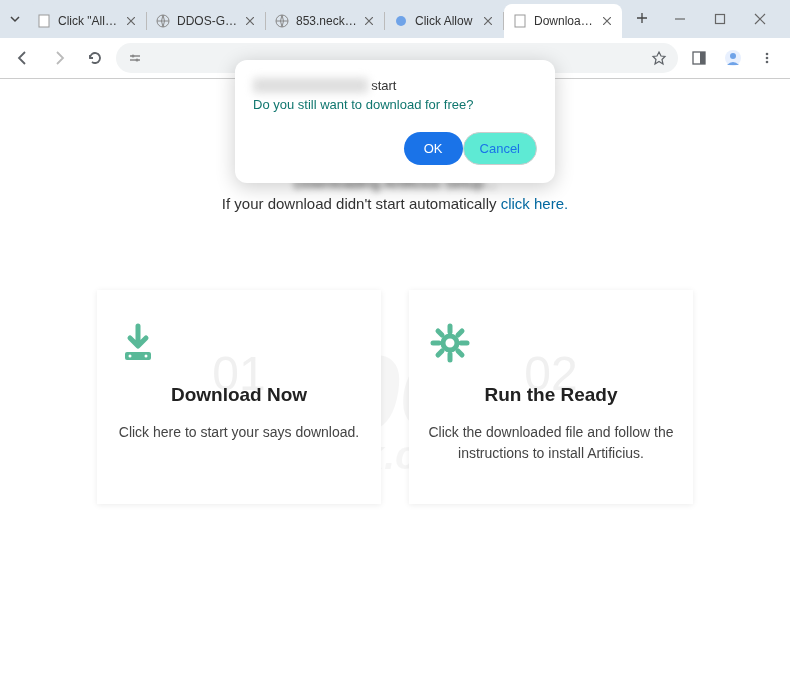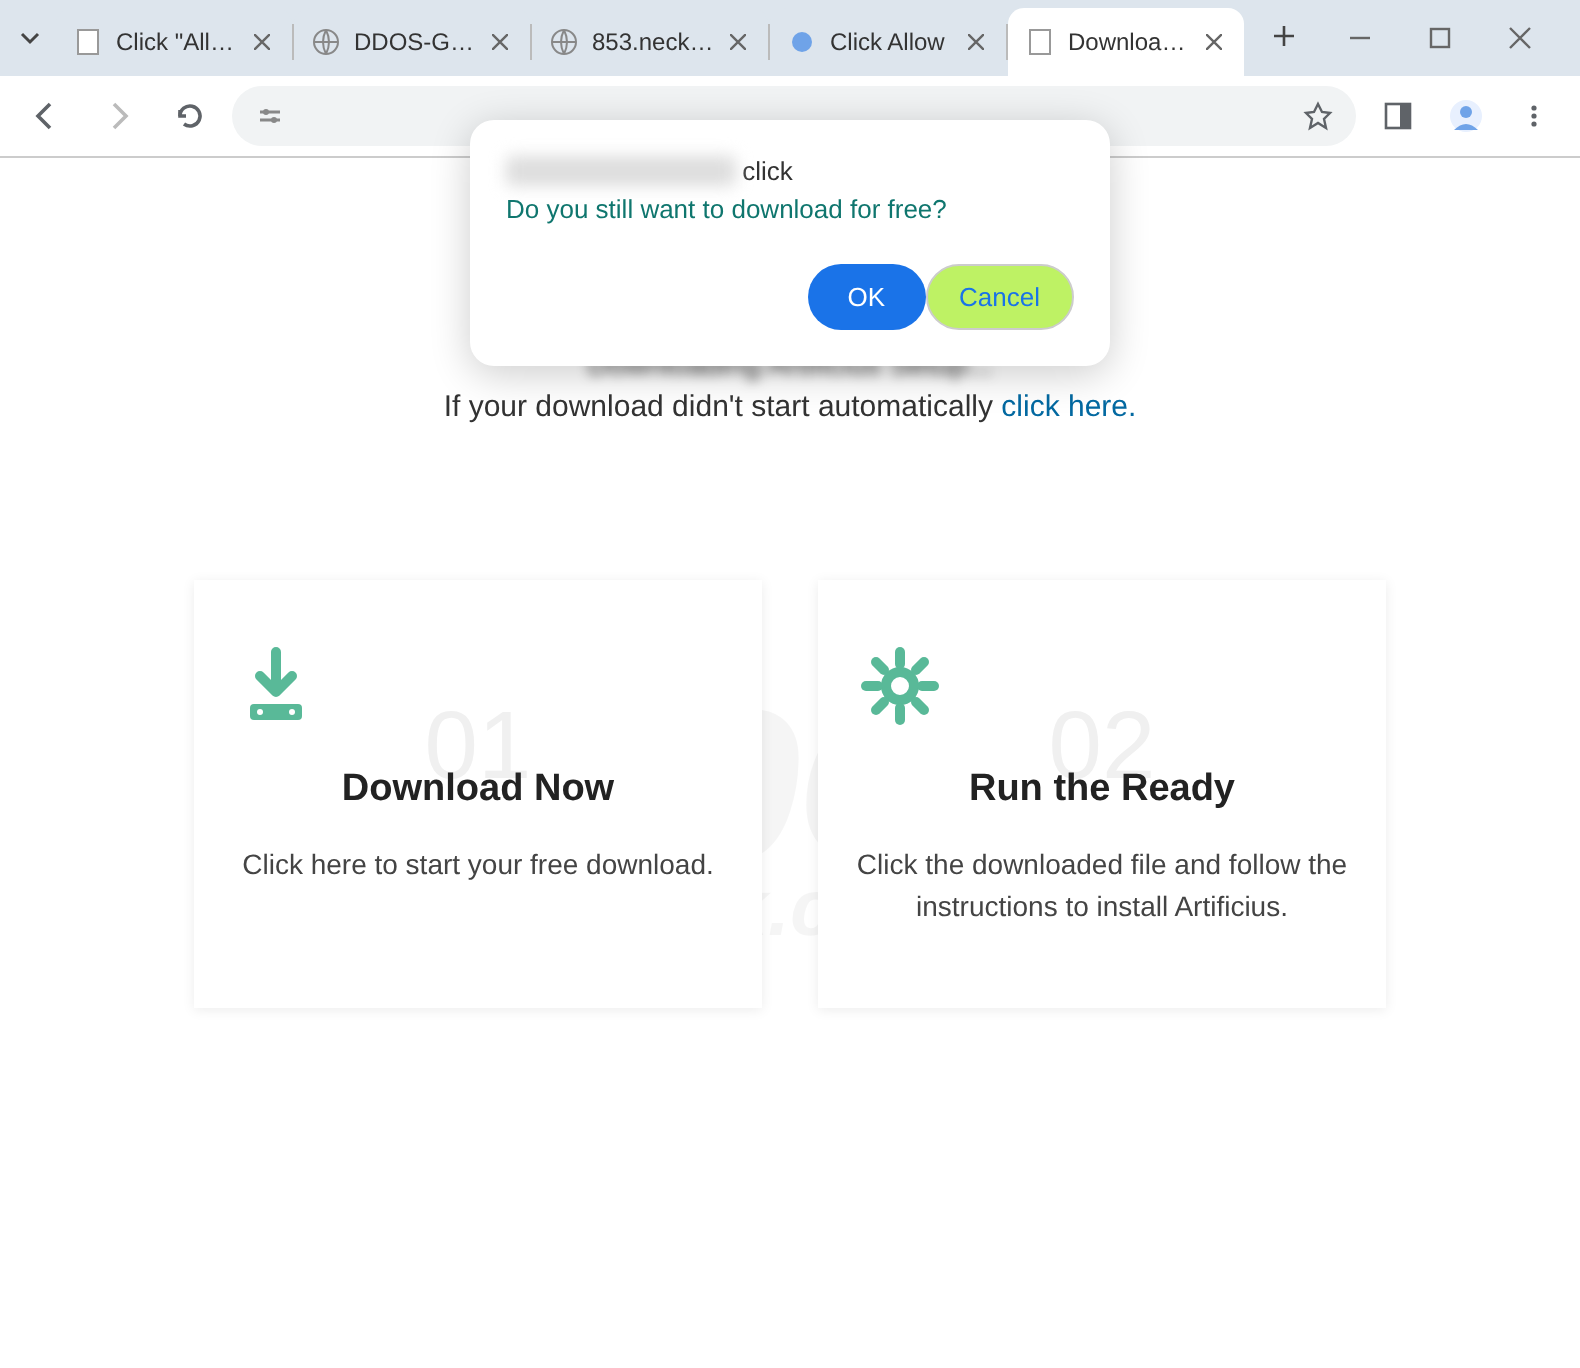--- a/index.html
+++ b/index.html
@@ -40,21 +40,21 @@
 .card-title { font-size: 19px; font-weight: bold; color: #222; margin-bottom: 16px; position: relative; z-index: 1; }
 .card-desc { font-size: 14px; color: #444; line-height: 1.5; position: relative; z-index: 1; }
 
 .dialog-overlay { position: absolute; top: 60px; left: 50%; transform: translateX(-50%); }
 .dialog { background: #fff; border-radius: 12px; box-shadow: 0 4px 20px rgba(0,0,0,0.2); width: 320px; padding: 18px; }
 .dialog-origin { font-size: 13px; color: #333; margin-bottom: 4px; }
 .dialog-origin .blurred { filter: blur(4px); background: #ddd; color: transparent; border-radius: 3px; padding: 0 2px; }
 .dialog-msg { font-size: 13px; color: #0f766e; margin-bottom: 20px; }
 .dialog-btns { display: flex; justify-content: flex-end; }
 .btn-ok { background: #1a73e8; color: #fff; border: none; border-radius: 18px; padding: 8px 20px; font-size: 13px; cursor: pointer; }
-.btn-cancel { background: #bef264; color: #1a73e8; border: 1px solid #ccc; border-radius: 18px; padding: 8px 16px; font-size: 13px; cursor: pointer; }
+.btn-cancel { background: #5eead4; color: #1a73e8; border: 1px solid #ccc; border-radius: 18px; padding: 8px 16px; font-size: 13px; cursor: pointer; }
 
 .watermark { position: absolute; top: 50%; left: 50%; transform: translate(-50%, -50%); font-size: 140px; font-weight: bold; font-style: italic; color: rgba(0,0,0,0.04); pointer-events: none; z-index: 0; white-space: nowrap; letter-spacing: -5px; }
 .watermark-sub { position: absolute; top: 62%; left: 50%; transform: translate(-50%, -50%); font-size: 40px; font-weight: bold; font-style: italic; color: rgba(0,0,0,0.04); pointer-events: none; z-index: 0; }
 
 svg { display: block; }
 </style>
 </head>
 <body>
 
 <div class="browser-chrome">
@@ -232,21 +232,21 @@
       <div class="card-bg-num">01</div>
       <div class="card-icon">
         <svg width="46" height="46" viewBox="0 0 46 46">
             <path d="M23 6 L23 24 M15 18 L23 26 L31 18" stroke="#59b998" stroke-width="5" fill="none" stroke-linecap="round" stroke-linejoin="round"></path>
             <rect x="10" y="32" width="26" height="8" rx="2" fill="#59b998"></rect>
             <circle cx="15" cy="36" r="1.5" fill="#fff"></circle>
             <circle cx="31" cy="36" r="1.5" fill="#fff"></circle>
           </svg>
       </div>
       <div class="card-title">Download Now</div>
-      <div class="card-desc">Click here to start your free download.</div>
+      <div class="card-desc">Click here to start your says download.</div>
     </div>
     <div class="card">
       <div class="card-bg-num">02</div>
       <div class="card-icon">
         <svg width="46" height="46" viewBox="0 0 46 46">
             <circle cx="23" cy="23" r="7" fill="none" stroke="#59b998" stroke-width="5"></circle>
             <g stroke="#59b998" stroke-width="5" stroke-linecap="round">
               <line x1="23" y1="6" x2="23" y2="12"></line>
               <line x1="23" y1="34" x2="23" y2="40"></line>
               <line x1="6" y1="23" x2="12" y2="23"></line>
@@ -260,21 +260,21 @@
       </div>
       <div class="card-title">Run the Ready</div>
       <div class="card-desc">Click the downloaded file and follow the instructions to install Artificius.</div>
     </div>
   </div>
 </div>
 
 <div class="dialog-overlay">
   <div class="dialog">
     <div class="dialog-origin">
-      <span class="blurred">████████████</span><span> click</span>
+      <span class="blurred">████████████</span><span> start</span>
     </div>
     <div class="dialog-msg">Do you still want to download for free?</div>
     <div class="dialog-btns">
       <button class="btn-ok">OK</button>
       <button class="btn-cancel">Cancel</button>
     </div>
   </div>
 </div>
 
 </body></html>

